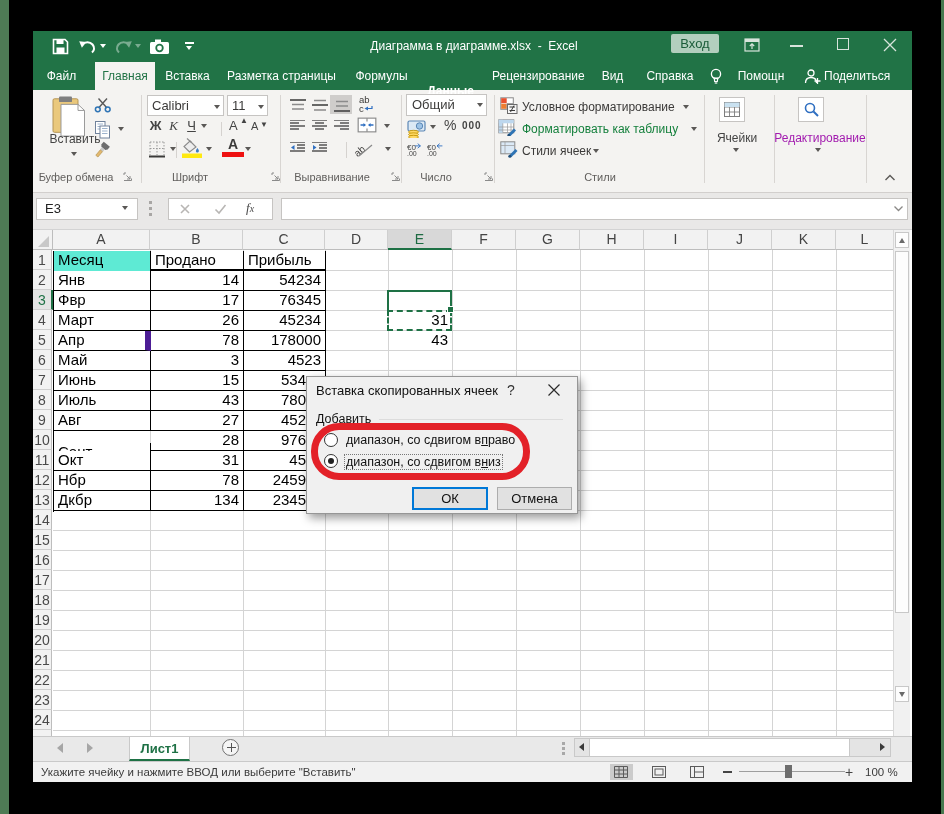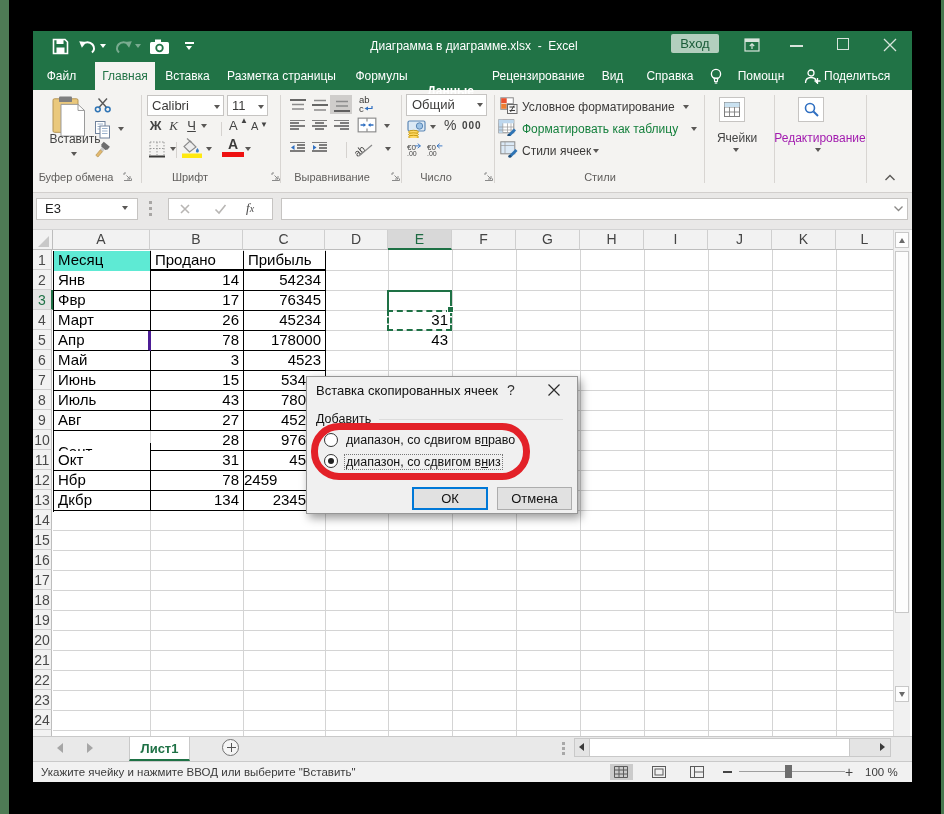--- a/index.html
+++ b/index.html
@@ -407,21 +407,21 @@
 <div class="a cell" style="left:211px;top:220px;width:82px;height:20px;border-right:1px solid #000;border-bottom:2px solid #000;background:#fff;padding-left:4px;line-height:18px;">Прибыль</div>
 <div class="a cell" style="left:21px;top:240px;width:97px;height:20px;border-right:1px solid #000;border-bottom:1px solid #000;background:#fff;padding-left:4px;line-height:18px;">Янв</div>
 <div class="a cell" style="left:118px;top:240px;width:93px;height:20px;border-right:1px solid #000;border-bottom:1px solid #000;background:#fff;text-align:right;padding-right:4px;line-height:18px;">14</div>
 <div class="a cell" style="left:211px;top:240px;width:82px;height:20px;border-right:1px solid #000;border-bottom:1px solid #000;background:#fff;text-align:right;padding-right:4px;line-height:18px;">54234</div>
 <div class="a cell" style="left:21px;top:260px;width:97px;height:20px;border-right:1px solid #000;border-bottom:1px solid #000;background:#fff;padding-left:4px;line-height:18px;">Фвр</div>
 <div class="a cell" style="left:118px;top:260px;width:93px;height:20px;border-right:1px solid #000;border-bottom:1px solid #000;background:#fff;text-align:right;padding-right:4px;line-height:18px;">17</div>
 <div class="a cell" style="left:211px;top:260px;width:82px;height:20px;border-right:1px solid #000;border-bottom:1px solid #000;background:#fff;text-align:right;padding-right:4px;line-height:18px;">76345</div>
 <div class="a cell" style="left:21px;top:280px;width:97px;height:20px;border-right:1px solid #000;border-bottom:1px solid #000;background:#fff;padding-left:4px;line-height:18px;">Март</div>
 <div class="a cell" style="left:118px;top:280px;width:93px;height:20px;border-right:1px solid #000;border-bottom:1px solid #000;background:#fff;text-align:right;padding-right:4px;line-height:18px;">26</div>
 <div class="a cell" style="left:211px;top:280px;width:82px;height:20px;border-right:1px solid #000;border-bottom:1px solid #000;background:#fff;text-align:right;padding-right:4px;line-height:18px;">45234</div>
-<div class="a cell" style="left:21px;top:300px;width:97px;height:20px;border-right:3px solid #4c1d95;border-bottom:1px solid #000;background:#fff;padding-left:4px;line-height:18px;">Апр</div>
+<div class="a cell" style="left:21px;top:300px;width:97px;height:20px;border-right:6px solid #4c1d95;border-bottom:1px solid #000;background:#fff;padding-left:4px;line-height:18px;">Апр</div>
 <div class="a cell" style="left:118px;top:300px;width:93px;height:20px;border-right:1px solid #000;border-bottom:1px solid #000;background:#fff;text-align:right;padding-right:4px;line-height:18px;">78</div>
 <div class="a cell" style="left:211px;top:300px;width:82px;height:20px;border-right:1px solid #000;border-bottom:1px solid #000;background:#fff;text-align:right;padding-right:4px;line-height:18px;">178000</div>
 <div class="a cell" style="left:21px;top:320px;width:97px;height:20px;border-right:1px solid #000;border-bottom:1px solid #000;background:#fff;padding-left:4px;line-height:18px;">Май</div>
 <div class="a cell" style="left:118px;top:320px;width:93px;height:20px;border-right:1px solid #000;border-bottom:1px solid #000;background:#fff;text-align:right;padding-right:4px;line-height:18px;">3</div>
 <div class="a cell" style="left:211px;top:320px;width:82px;height:20px;border-right:1px solid #000;border-bottom:1px solid #000;background:#fff;text-align:right;padding-right:4px;line-height:18px;">4523</div>
 <div class="a cell" style="left:21px;top:340px;width:97px;height:20px;border-right:1px solid #000;border-bottom:1px solid #000;background:#fff;padding-left:4px;line-height:18px;">Июнь</div>
 <div class="a cell" style="left:118px;top:340px;width:93px;height:20px;border-right:1px solid #000;border-bottom:1px solid #000;background:#fff;text-align:right;padding-right:4px;line-height:18px;">15</div>
 <div class="a cell" style="left:211px;top:340px;width:82px;height:20px;border-right:1px solid #000;border-bottom:1px solid #000;background:#fff;text-align:right;padding-right:19px;line-height:18px;">534</div>
 <div class="a cell" style="left:21px;top:360px;width:97px;height:20px;border-right:1px solid #000;border-bottom:1px solid #000;background:#fff;padding-left:4px;line-height:18px;">Июль</div>
 <div class="a cell" style="left:118px;top:360px;width:93px;height:20px;border-right:1px solid #000;border-bottom:1px solid #000;background:#fff;text-align:right;padding-right:4px;line-height:18px;">43</div>
@@ -430,21 +430,21 @@
 <div class="a cell" style="left:118px;top:380px;width:93px;height:20px;border-right:1px solid #000;border-bottom:1px solid #000;background:#fff;text-align:right;padding-right:4px;line-height:18px;">27</div>
 <div class="a cell" style="left:211px;top:380px;width:82px;height:20px;border-right:1px solid #000;border-bottom:1px solid #000;background:#fff;text-align:right;padding-right:19px;line-height:18px;">452</div>
 <div class="a cell" style="left:21px;top:400px;width:97px;height:20px;border-right:1px solid #000;border-bottom:1px solid #000;background:#fff;padding-left:4px;line-height:18px;margin-top:12px;">Сент</div>
 <div class="a cell" style="left:118px;top:400px;width:93px;height:20px;border-right:1px solid #000;border-bottom:1px solid #000;background:#fff;text-align:right;padding-right:4px;line-height:18px;">28</div>
 <div class="a cell" style="left:211px;top:400px;width:82px;height:20px;border-right:1px solid #000;border-bottom:1px solid #000;background:#fff;text-align:right;padding-right:19px;line-height:18px;">976</div>
 <div class="a cell" style="left:21px;top:420px;width:97px;height:20px;border-right:1px solid #000;border-bottom:1px solid #000;background:#fff;padding-left:4px;line-height:18px;">Окт</div>
 <div class="a cell" style="left:118px;top:420px;width:93px;height:20px;border-right:1px solid #000;border-bottom:1px solid #000;background:#fff;text-align:right;padding-right:4px;line-height:18px;">31</div>
 <div class="a cell" style="left:211px;top:420px;width:82px;height:20px;border-right:1px solid #000;border-bottom:1px solid #000;background:#fff;text-align:right;padding-right:19px;line-height:18px;">45</div>
 <div class="a cell" style="left:21px;top:440px;width:97px;height:20px;border-right:1px solid #000;border-bottom:1px solid #000;background:#fff;padding-left:4px;line-height:18px;">Нбр</div>
 <div class="a cell" style="left:118px;top:440px;width:93px;height:20px;border-right:1px solid #000;border-bottom:1px solid #000;background:#fff;text-align:right;padding-right:4px;line-height:18px;">78</div>
-<div class="a cell" style="left:211px;top:440px;width:82px;height:20px;border-right:1px solid #000;border-bottom:1px solid #000;background:#fff;padding-right:19px;line-height:18px;">2459</div>
+<div class="a cell" style="left:211px;top:440px;width:82px;height:20px;border-right:1px solid #000;border-bottom:1px solid #000;background:#fff;text-align:right;padding-right:19px;line-height:18px;">2459</div>
 <div class="a cell" style="left:21px;top:460px;width:97px;height:20px;border-right:1px solid #000;border-bottom:1px solid #000;background:#fff;padding-left:4px;line-height:18px;">Дкбр</div>
 <div class="a cell" style="left:118px;top:460px;width:93px;height:20px;border-right:1px solid #000;border-bottom:1px solid #000;background:#fff;text-align:right;padding-right:4px;line-height:18px;">134</div>
 <div class="a cell" style="left:211px;top:460px;width:82px;height:20px;border-right:1px solid #000;border-bottom:1px solid #000;background:#fff;text-align:right;padding-right:19px;line-height:18px;">2345</div>
 
 <div class="a cell" style="left:355px;top:279px;width:60px;text-align:right;line-height:20px;">31</div>
 <div class="a cell" style="left:355px;top:299px;width:60px;text-align:right;line-height:20px;">43</div>
 <div class="a" style="left:354px;top:259px;width:65px;height:2px;background:#1e7145;"></div>
 <div class="a" style="left:354px;top:259px;width:2px;height:21px;background:#1e7145;"></div>
 <div class="a" style="left:417px;top:259px;width:2px;height:21px;background:#1e7145;"></div>
 <div class="a" style="left:354px;top:279px;width:65px;height:21px;border:2px dashed #1e7145;"></div>

